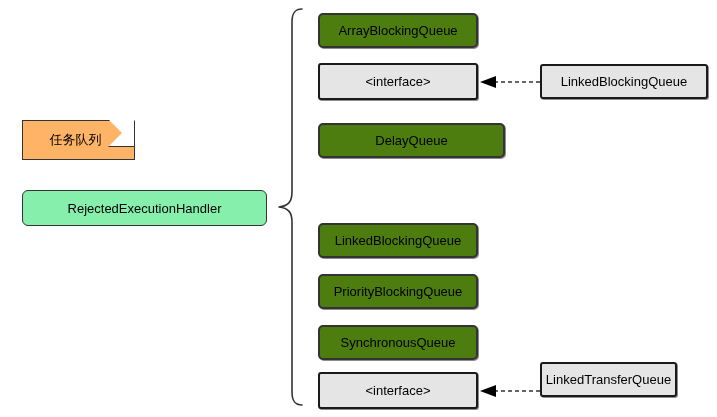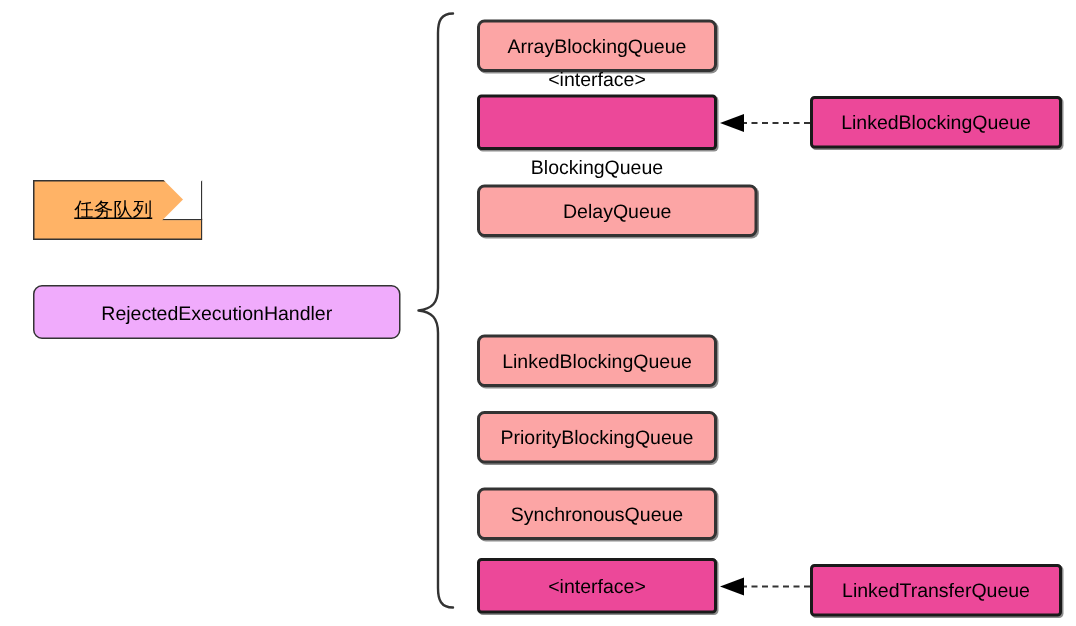--- a/index.html
+++ b/index.html
@@ -24,34 +24,34 @@
     display: flex;
     align-items: center;
     justify-content: center;
     text-align: center;
     color: #000000;
     font-size: 13px;
     line-height: 15px;
     white-space: pre-line;
   }
   .node.green {
-    background: #fca5a5;
+    background: #4d7c0f;
     border: 2px solid #333333;
     border-radius: 5px;
     box-shadow: 1px 1px 0 rgba(0,0,0,0.45);
   }
   .node.red {
-    background: #ec4899;
+    background: #e5e5e5;
     border: 2px solid #1a1a1a;
     border-radius: 3px;
     box-shadow: 1px 1px 0 rgba(0,0,0,0.45);
     gap: 44px;
   }
   .node.plain {
-    background: #f0abfc;
+    background: #86efac;
     border: 1px solid #333333;
     border-radius: 6px;
   }
   .note {
     position: absolute;
     box-sizing: border-box;
     display: flex;
     align-items: center;
     justify-content: center;
     color: #000000;
@@ -91,41 +91,40 @@
   }
   .interface-line {
     display: block;
   }
 </style>
 </head>
 <body>
 
 <div id="canvas">
 
-  <div class="note" style="left:22px; top:120px; width:113px; height:40px;text-decoration:underline;">
+  <div class="note" style="left:22px; top:120px; width:113px; height:40px;">
     <span class="note-body"></span>
     <span class="note-fold"></span>
     <span class="note-label">任务队列</span>
   </div>
 
   <div class="node plain" style="left:22px; top:190px; width:245px; height:36px;">
     <span>RejectedExecutionHandler</span>
   </div>
 
   <svg class="brace" style="left:276px; top:6px;" width="30" height="405" viewBox="0 0 30 405">
     <path d="M26,3 C18,3 16,8 16,16 L16,186 C16,196 12,200 3,201 C12,202 16,206 16,216 L16,386 C16,394 18,399 26,399" fill="none" stroke="#333333" stroke-width="1.6" stroke-linecap="round" stroke-linejoin="round"></path>
   </svg>
 
   <div class="node green" style="left:318px; top:13px; width:160px; height:35px;">
     <span>ArrayBlockingQueue</span>
   </div>
 
   <div class="node red" style="left:318px; top:63px; width:160px; height:37px; flex-direction:column; justify-content:center;">
     <span class="interface-line">&lt;interface&gt;</span>
-    <span class="interface-line">BlockingQueue</span>
   </div>
 
   <div class="node green" style="left:318px; top:123px; width:187px; height:35px;">
     <span>DelayQueue</span>
   </div>
 
 
   <div class="node green" style="left:318px; top:223px; width:160px; height:35px;">
     <span>LinkedBlockingQueue</span>
   </div>
@@ -139,21 +138,21 @@
   </div>
 
   <div class="node red" style="left:318px; top:372px; width:160px; height:37px; flex-direction:column; justify-content:center;">
     <span class="interface-line">&lt;interface&gt;</span>
   </div>
 
   <div class="node red" style="left:540px; top:64px; width:168px; height:35px;">
     <span>LinkedBlockingQueue</span>
   </div>
 
-  <div class="node red" style="left:540px; top:376px; width:168px; height:35px;">
+  <div class="node red" style="left:540px; top:362px; width:137px; height:35px;">
     <span>LinkedTransferQueue</span>
   </div>
 
   <svg class="edge" style="left:478px; top:68px;" width="64" height="40" viewBox="0 0 64 40">
     <line x1="62" y1="14" x2="18" y2="14" stroke="#333333" stroke-width="1.4" stroke-dasharray="4,3"></line>
     <path d="M2,14 L18,8 L18,20 Z" fill="#000000"></path>
   </svg>
 
   <svg class="edge" style="left:478px; top:377px;" width="64" height="40" viewBox="0 0 64 40">
     <line x1="62" y1="14" x2="18" y2="14" stroke="#333333" stroke-width="1.4" stroke-dasharray="4,3"></line>

